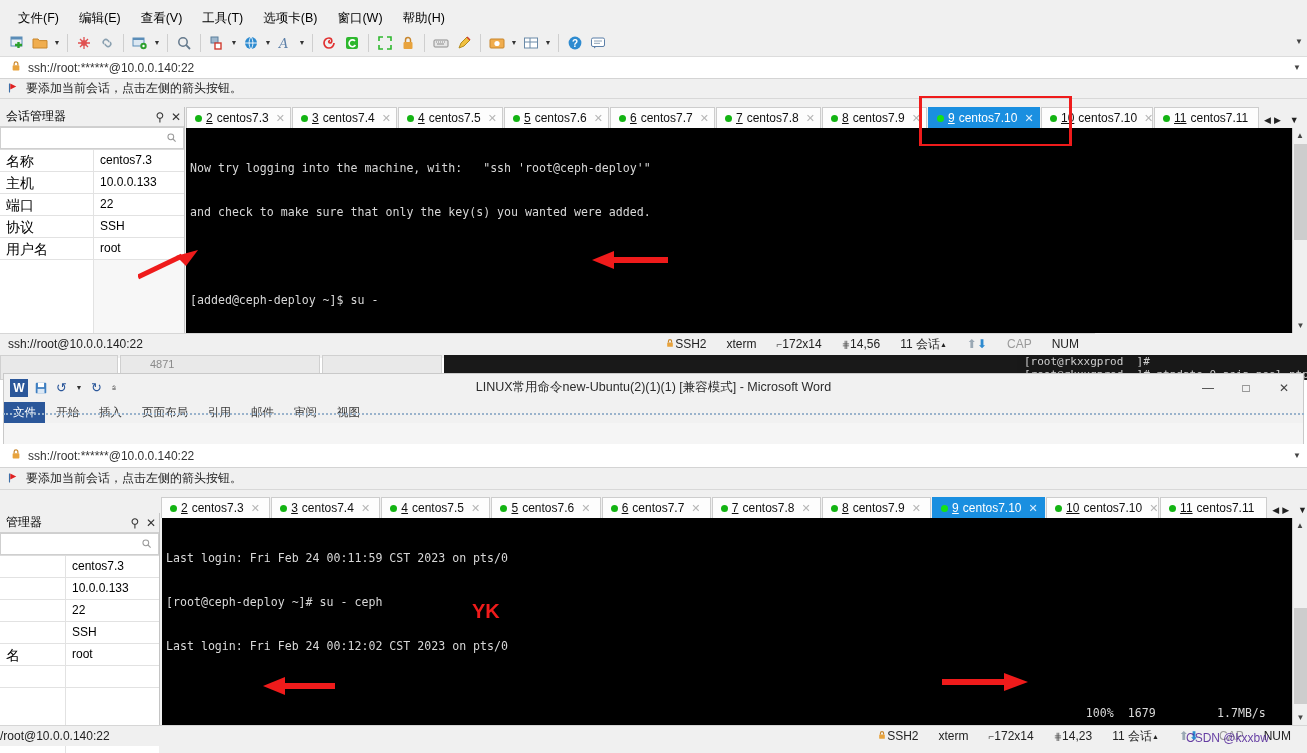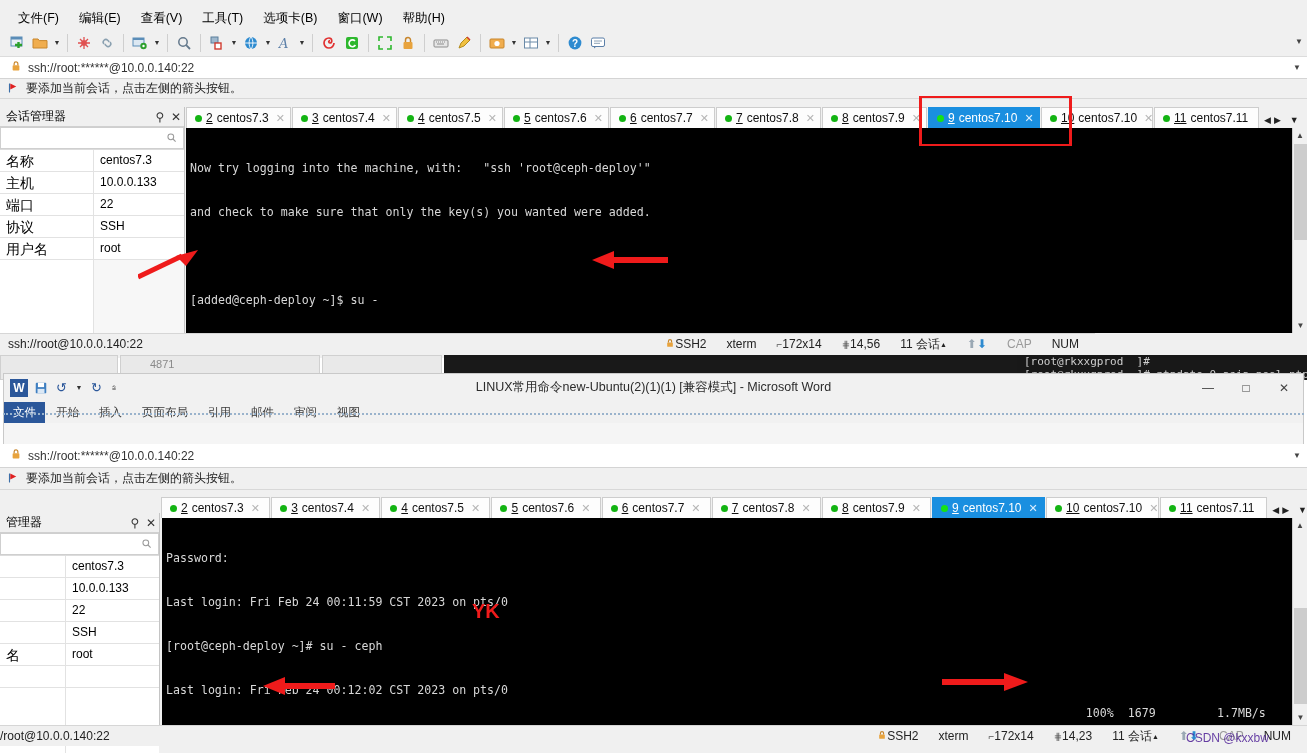--- a/index.html
+++ b/index.html
@@ -655,21 +655,20 @@
         <span>centos7.11</span>
       </div>
       <div class="tabnav">
         <span>◀</span>
         <span>▶</span>
         <span style="margin-left:6px;">▼</span>
       </div>
     </div>
 
     <div class="term" style="left:162px;top:74px;width:1130px;height:207px;">
-      <div class="ln">Password:</div>
       <div class="ln">Last login: Fri Feb 24 00:11:59 CST 2023 on pts/0</div>
       <div class="ln">[root@ceph-deploy ~]# su - ceph</div>
       <div class="ln">Last login: Fri Feb 24 00:12:02 CST 2023 on pts/0</div>
       
       
       
       
       
       
       

